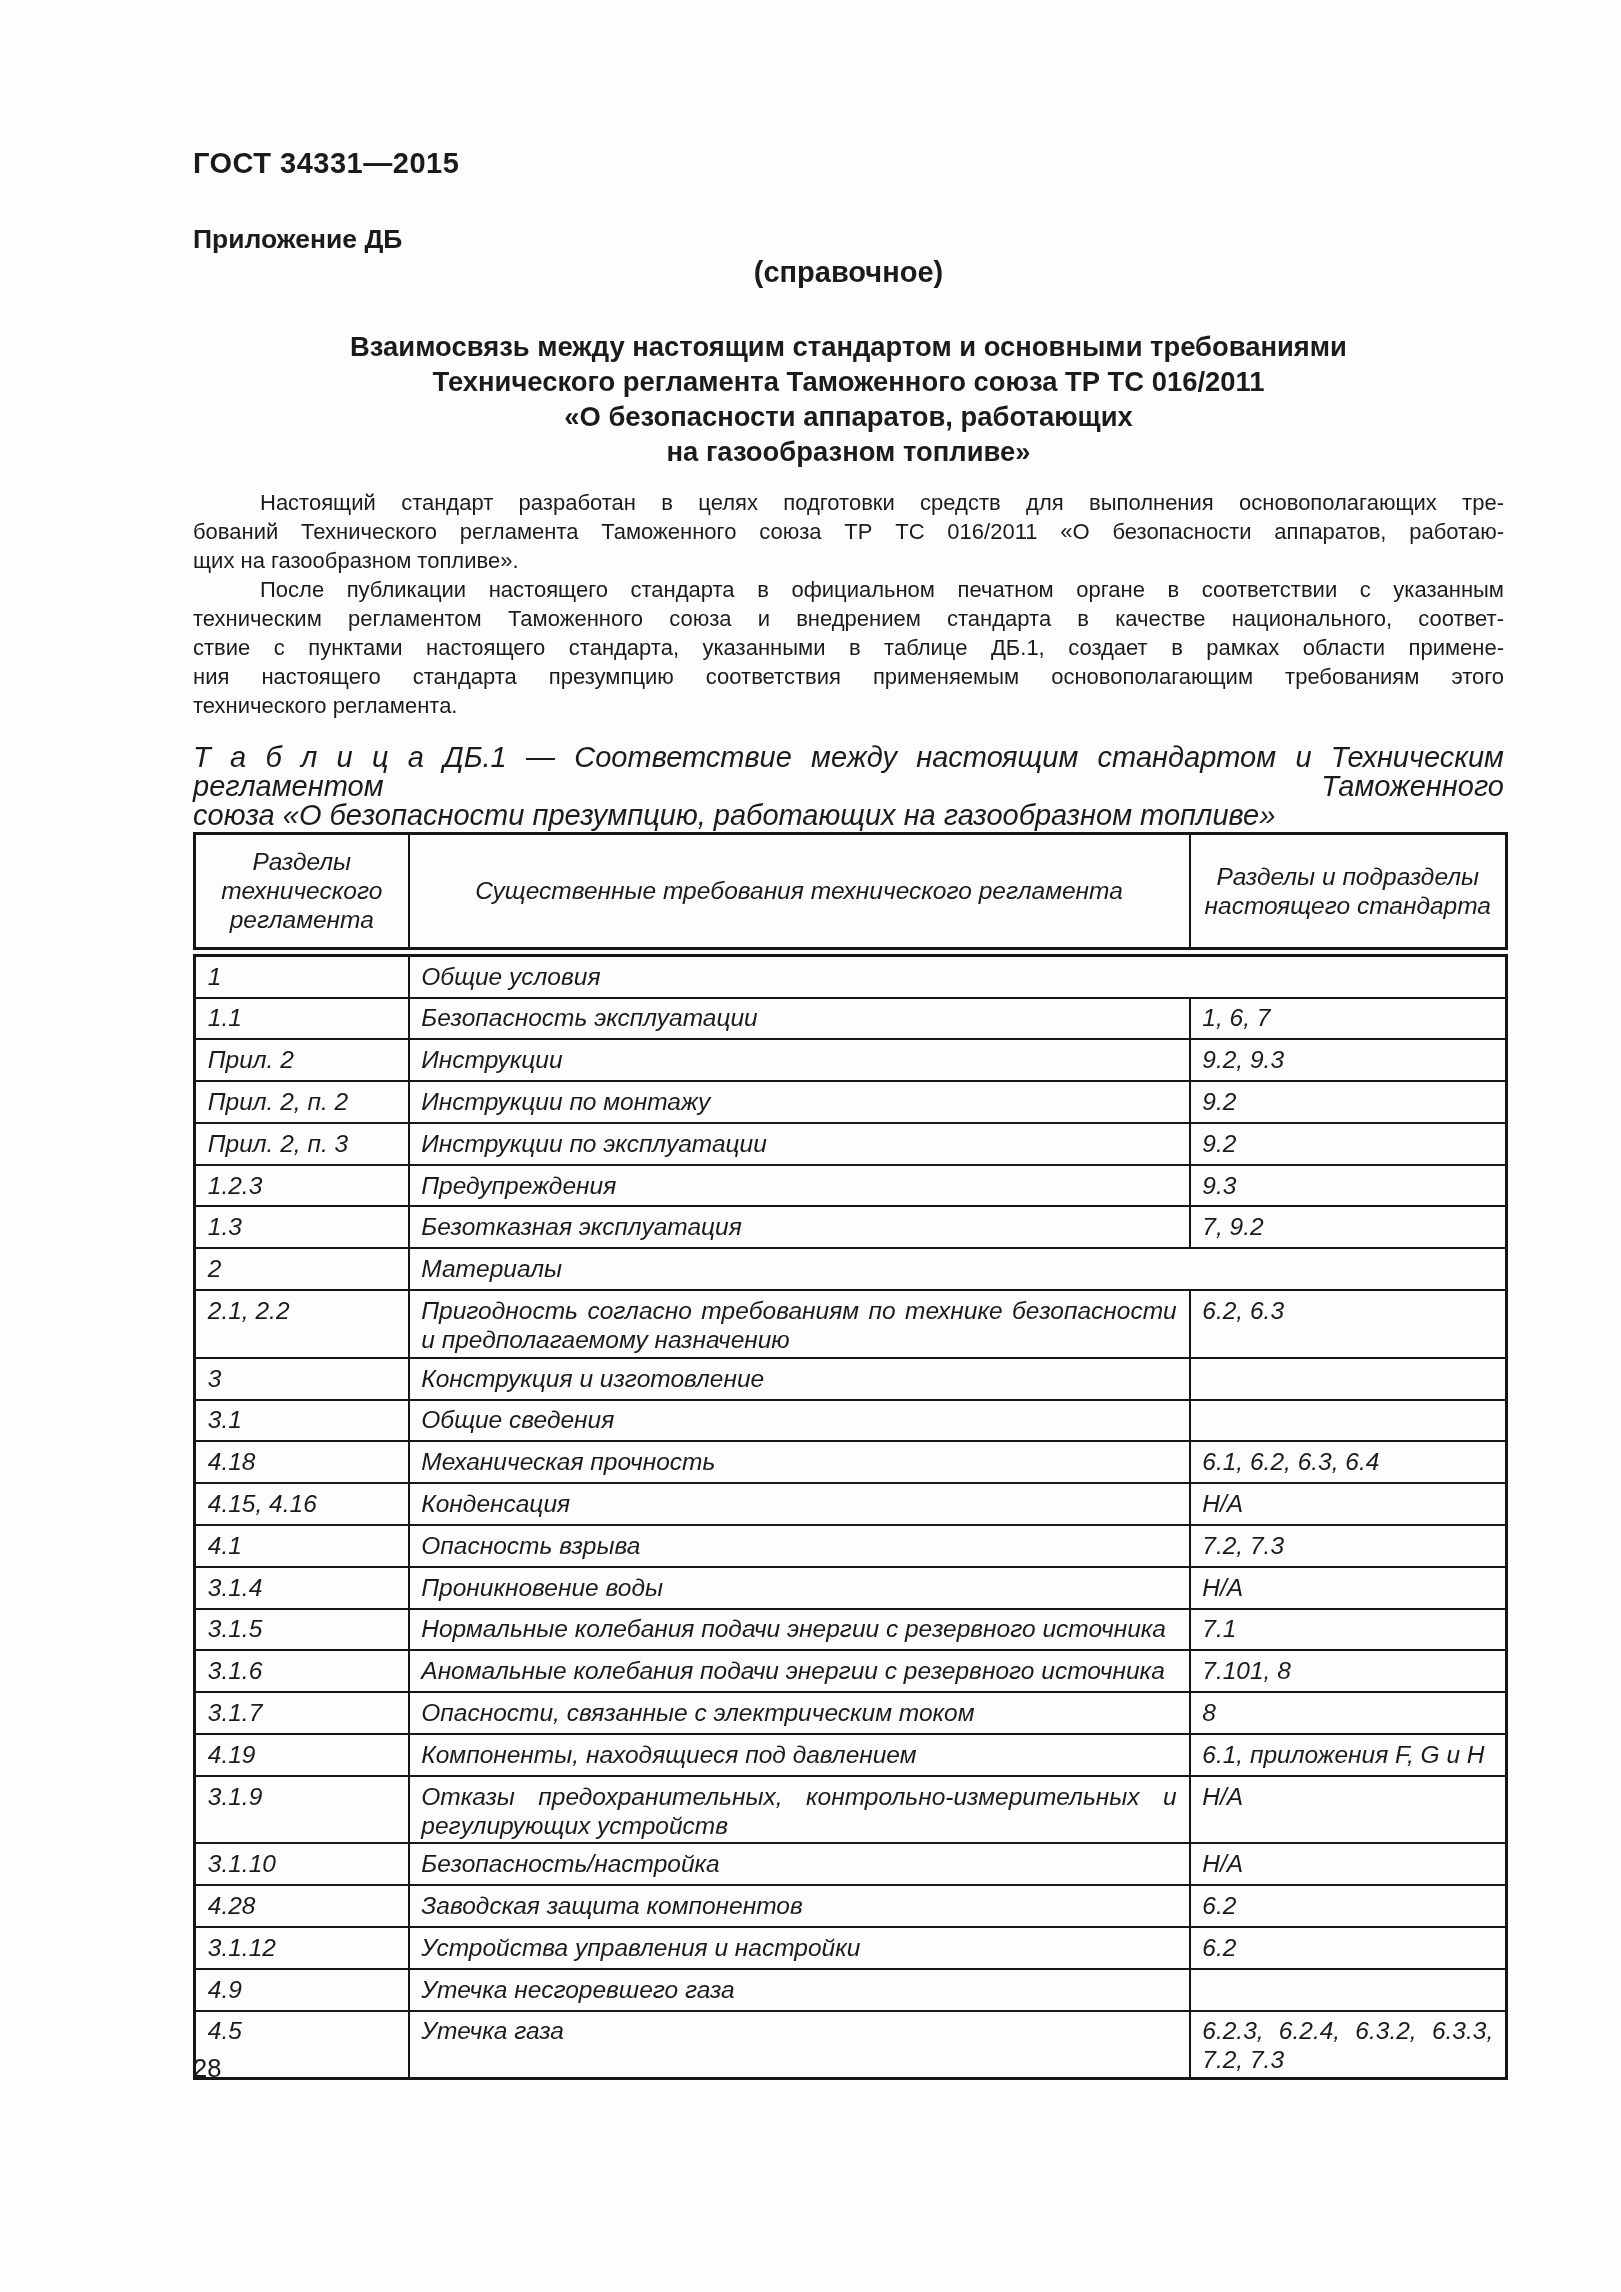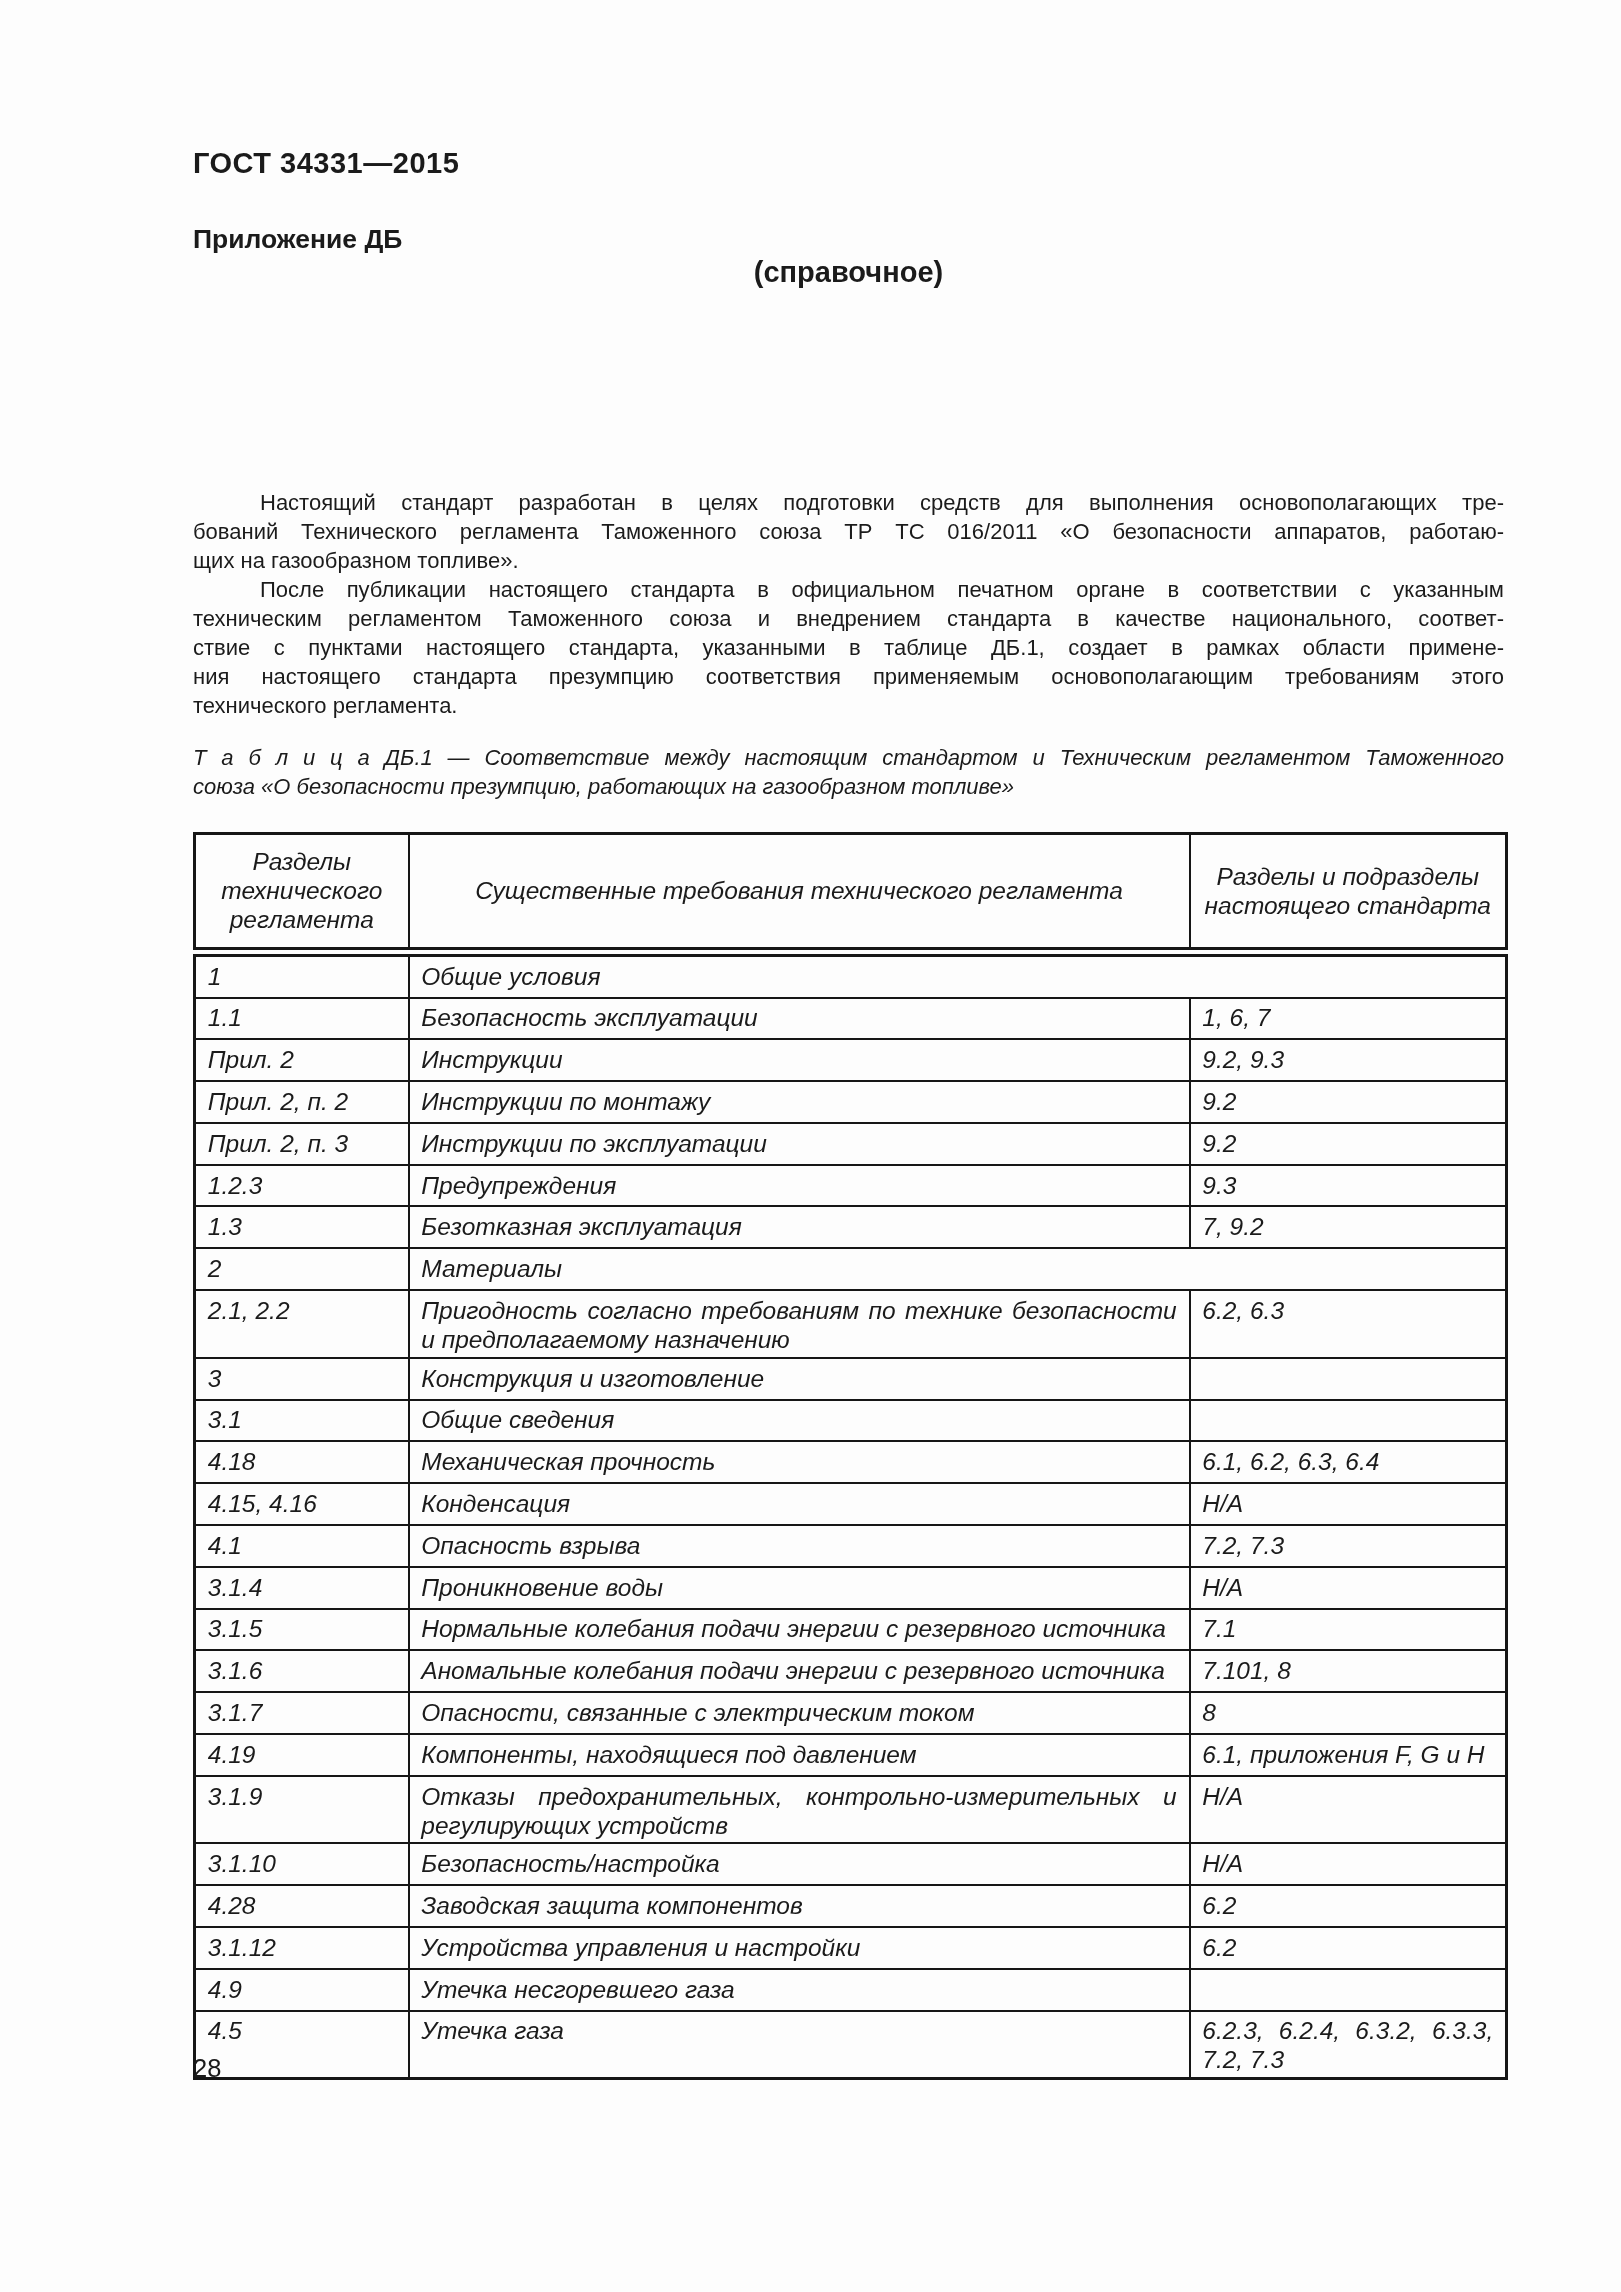--- a/index.html
+++ b/index.html
@@ -33,21 +33,21 @@
   .body-paragraphs {
     top:488px;
     font-size:22px; line-height:29px;
   }
   .body-paragraphs .line { text-align:justify; text-align-last:justify; }
   .body-paragraphs .line.first { text-indent:67px; }
   .body-paragraphs .line.last { text-align-last:left; }
 
   .table-caption {
     top:743px;
-    font-size:22px; font-style:italic; line-height:29px;
+    font-size:29px; font-style:italic; line-height:29px;
   }
   .table-caption .line { text-align:justify; text-align-last:justify; }
   .table-caption .line.last { text-align-last:left; }
 
   .std-table-wrap { top:832px; }
   table.std-table {
     border-collapse:collapse; table-layout:fixed;
     width:1311px;
     border:3.9px solid #161616;
     font-size:24.5px; font-style:italic; line-height:29px;
@@ -81,20 +81,26 @@
 </head>
 <body>
 
 <div class="page">
 
   <div class="abs running-header">ГОСТ 34331—2015</div>
 
   <div class="abs content-col appendix-label">Приложение ДБ</div>
   <div class="abs content-col appendix-type">(справочное)</div>
 
+  <div class="abs content-col doc-title">
+    <div>Взаимосвязь между настоящим стандартом и основными требованиями</div>
+    <div>Технического регламента Таможенного союза ТР ТС 016/2011</div>
+    <div>«О безопасности аппаратов, работающих</div>
+    <div>на газообразном топливе»</div>
+  </div>
 
   <div class="abs content-col body-paragraphs">
       <div class="line first">Настоящий стандарт разработан в целях подготовки средств для выполнения основополагающих тре-</div>
       <div class="line">бований Технического регламента Таможенного союза ТР ТС 016/2011 «О безопасности аппаратов, работаю-</div>
       <div class="line last">щих на газообразном топливе».</div>
       <div class="line first">После публикации настоящего стандарта в официальном печатном органе в соответствии с указанным</div>
       <div class="line">техническим регламентом Таможенного союза и внедрением стандарта в качестве национального, соответ-</div>
       <div class="line">ствие с пунктами настоящего стандарта, указанными в таблице ДБ.1, создает в рамках области примене-</div>
       <div class="line">ния настоящего стандарта презумпцию соответствия применяемым основополагающим требованиям этого</div>
       <div class="line last">технического регламента.</div>

